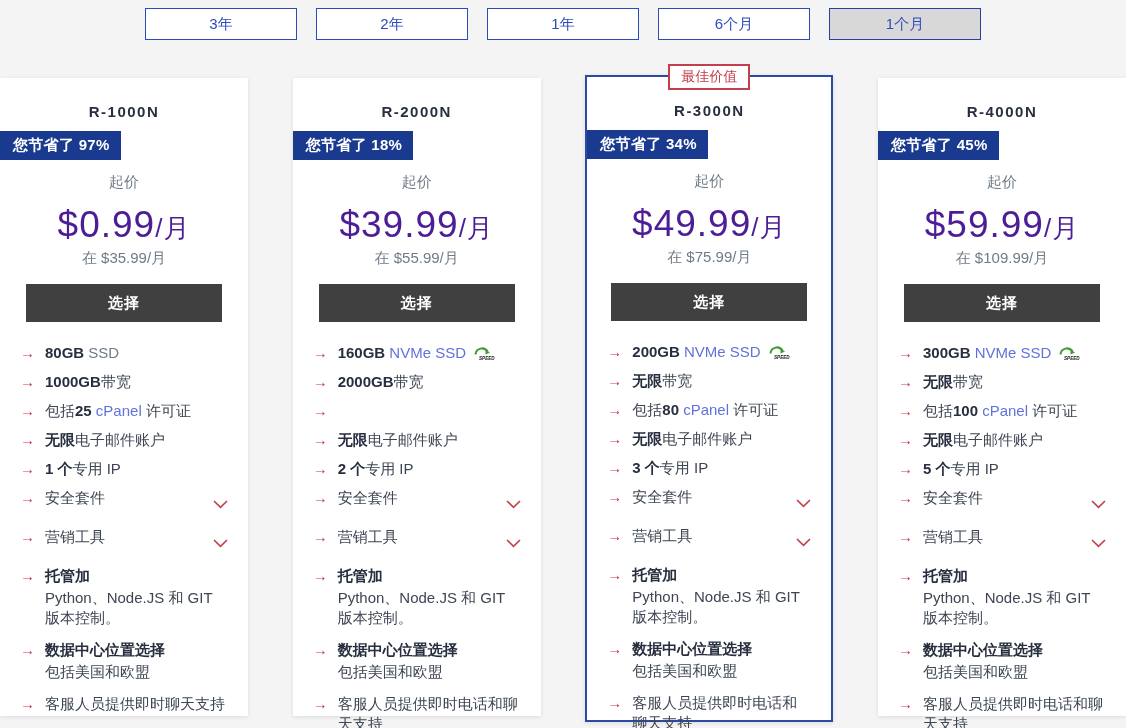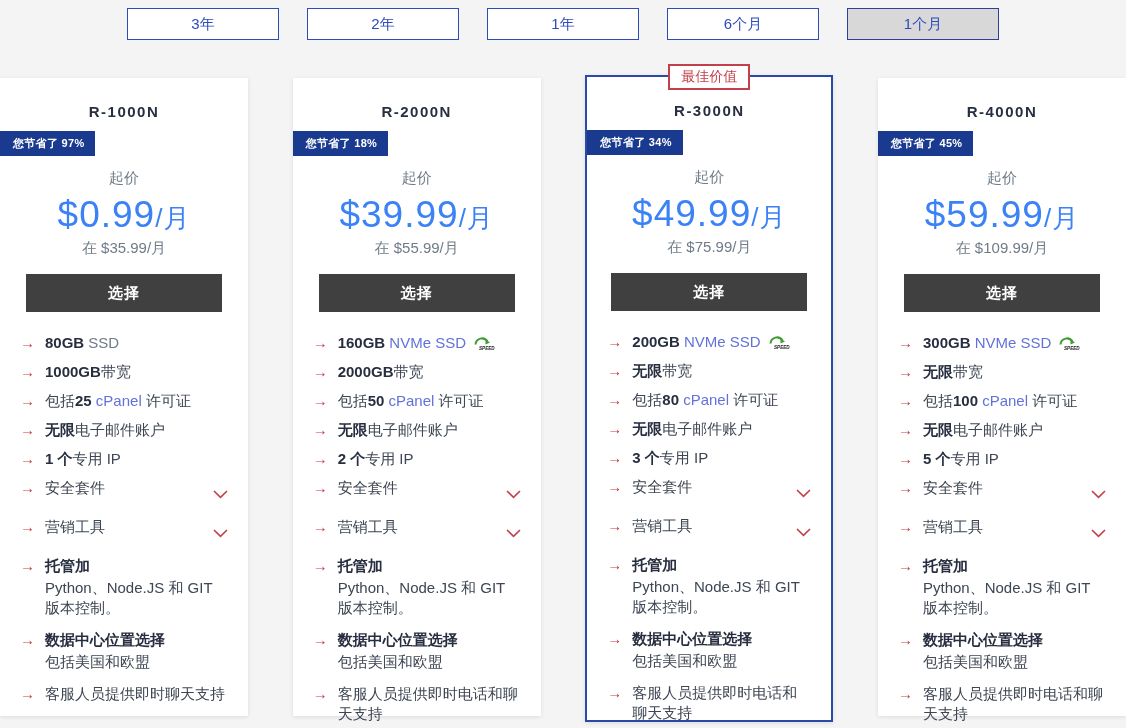--- a/index.html
+++ b/index.html
@@ -3,21 +3,21 @@
 <meta charset="utf-8">
 <style>
   html,body{margin:0;padding:0;}
   body{
     width:1126px;height:728px;overflow:hidden;
     background:#f4f4f5;
     font-family:"Liberation Sans","DejaVu Sans",sans-serif;
     -webkit-font-smoothing:antialiased;
   }
   
-  .tabs{display:flex;justify-content:center;gap:28px;padding-top:8px;}
+  .tabs{display:flex;justify-content:center;gap:19px;padding-top:8px;}
   .tab{
     width:152px;height:32px;box-sizing:border-box;
     border:1px solid #2d4bbd;background:#ffffff;color:#2d4bbd;
     font-size:15px;display:flex;align-items:center;justify-content:center;
     cursor:pointer;
   }
   .tab.selected{background:#d8d8d8;border-color:#2f3f9d;}
   
   .cards{
     display:flex;justify-content:space-between;align-items:flex-start;
@@ -33,26 +33,26 @@
   .best-badge{
     position:absolute;top:-13px;left:50%;transform:translateX(-50%);
     background:#ffffff;border:2px solid #c33f49;color:#c33f49;
     font-size:14px;padding:2px 11px;white-space:nowrap;z-index:2;
   }
   .plan-name{
     text-align:center;margin:25px 0 0;font-size:15px;color:#272e3f;
     font-weight:600;letter-spacing:1.5px;
   }
   .save-badge{
-    display:inline-block;background:#1a3a8f;color:#ffffff;font-size:11px;
+    display:inline-block;background:#1a3a8f;color:#ffffff;font-size:15px;
     font-weight:700;padding:5px 11px 5px 13px;margin-top:11px;letter-spacing:.3px;
   }
   .price-block{text-align:center;margin-top:13px;}
   .price-prefix{color:#6f7b87;font-size:15px;font-family:Liberation Mono, monospace;}
-  .price{color:#3b82f6;font-size:37px;font-weight:400;margin-top:6px;letter-spacing:1px;}
+  .price{color:#4c1d95;font-size:37px;font-weight:400;margin-top:12px;letter-spacing:1px;}
   .price .per{font-size:26px;}
   .orig-price{color:#6f7b87;font-size:15px;margin-top:3px;}
   .select-btn{
     display:block;width:calc(100% - 52px);margin:16px auto 0;height:38px;
     background:#404040;color:#ffffff;font-size:15px;font-weight:700;
     border:none;cursor:pointer;font-family:inherit;letter-spacing:1px;
   }
   .card.featured .select-btn{width:calc(100% - 48px);}
   
   .features{list-style:none;margin:21px 0 0;padding:0 20px;}
@@ -160,21 +160,20 @@
                 <path d="M13.5 5.5 L18 8.5 L13.5 10.5 Z" fill="#3f9c35"></path>
                 <text x="7" y="16" font-size="4.6" font-style="italic" font-weight="bold" fill="#1a1a1a">SPEED</text>
               </svg></span></span>
         </li>
         <li class="feature">
           <span class="arrow">→</span>
           <span class="body"><span><span class="seg-bold">2000GB</span><span class="seg-normal">带宽</span></span></span>
         </li>
         <li class="feature">
           <span class="arrow">→</span>
-          <span class="body"><span><span class="seg-normal">包括</span><span class="seg-bold">50</span><span class="seg-link"> cPanel </span><span class="seg-normal">许可证</span></span></span>
         </li>
         <li class="feature">
           <span class="arrow">→</span>
           <span class="body"><span><span class="seg-bold">无限</span><span class="seg-normal">电子邮件账户</span></span></span>
         </li>
         <li class="feature">
           <span class="arrow">→</span>
           <span class="body"><span><span class="seg-bold">2 个</span><span class="seg-normal">专用 IP</span></span></span>
         </li>
         <li class="feature expandable">

